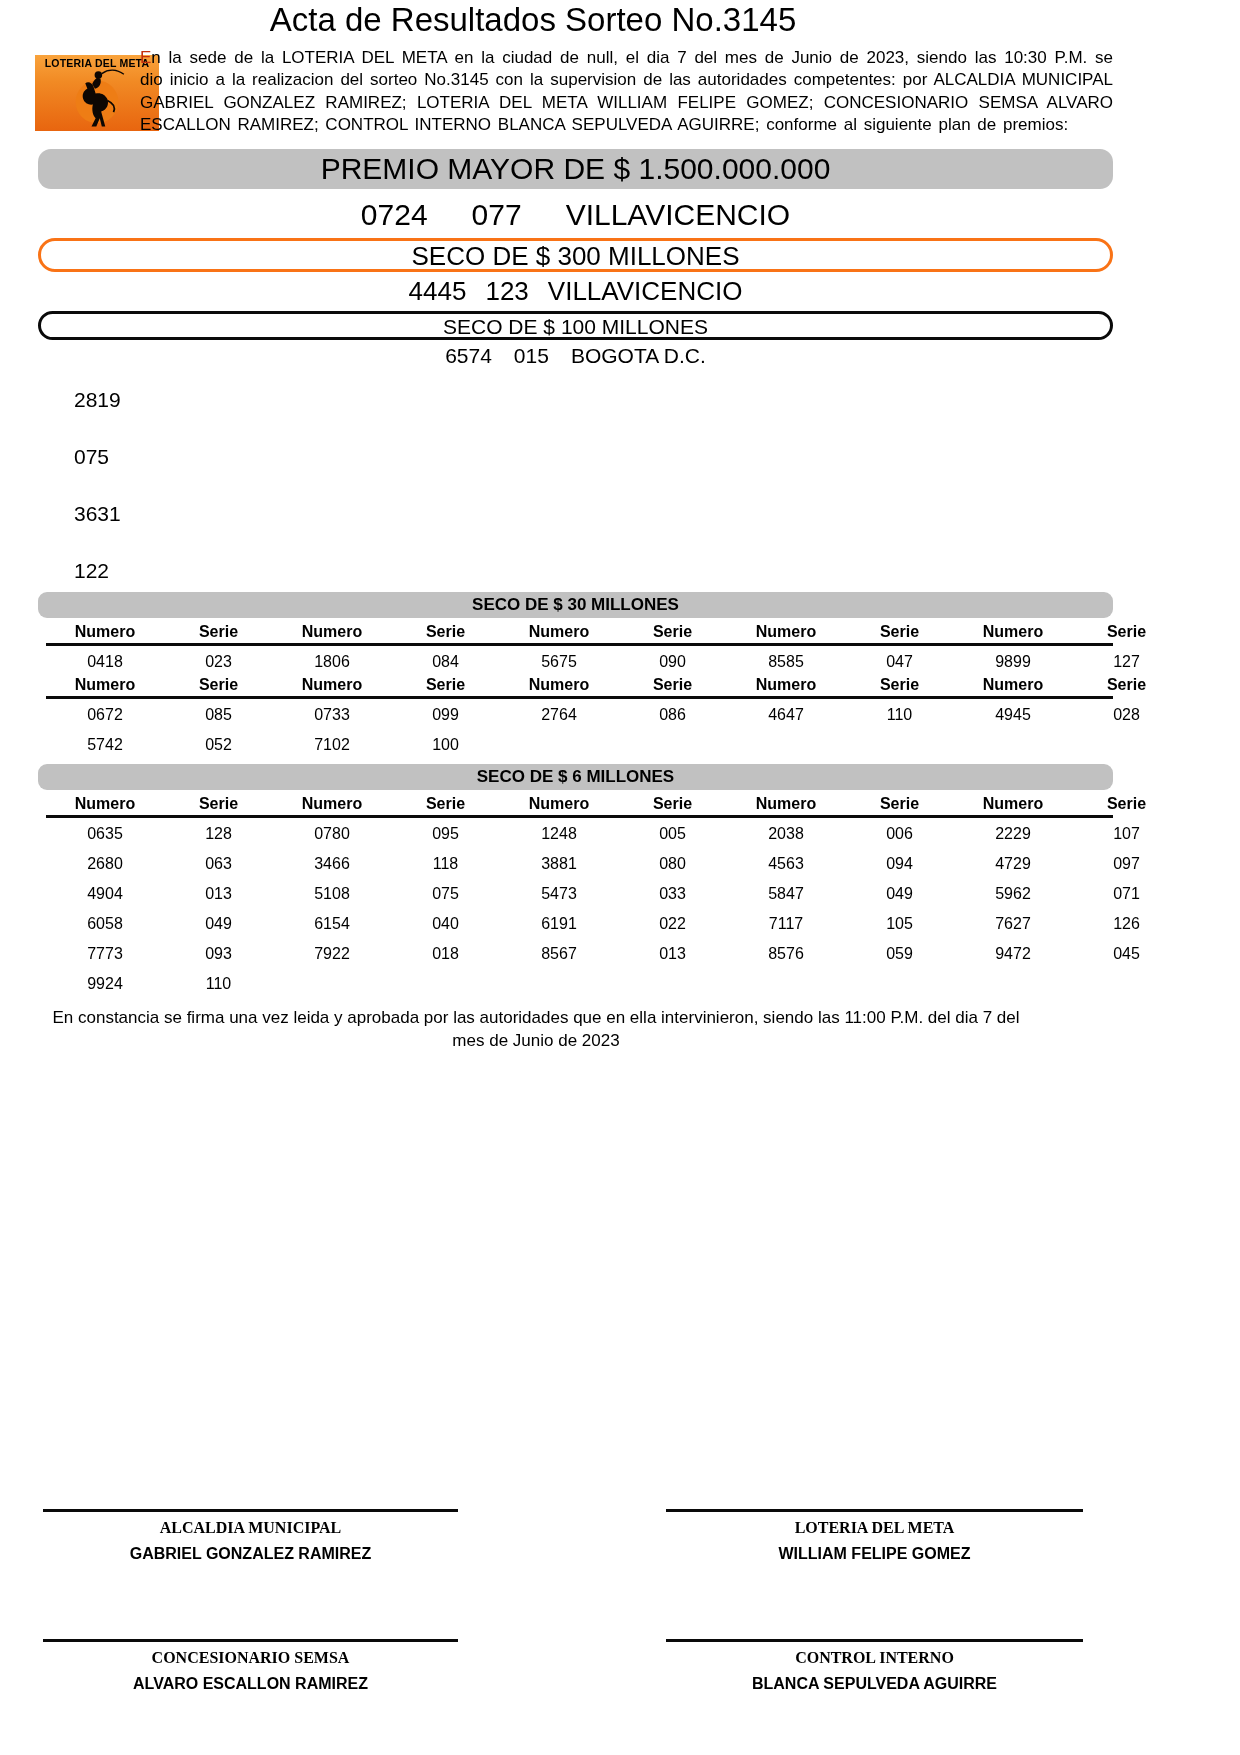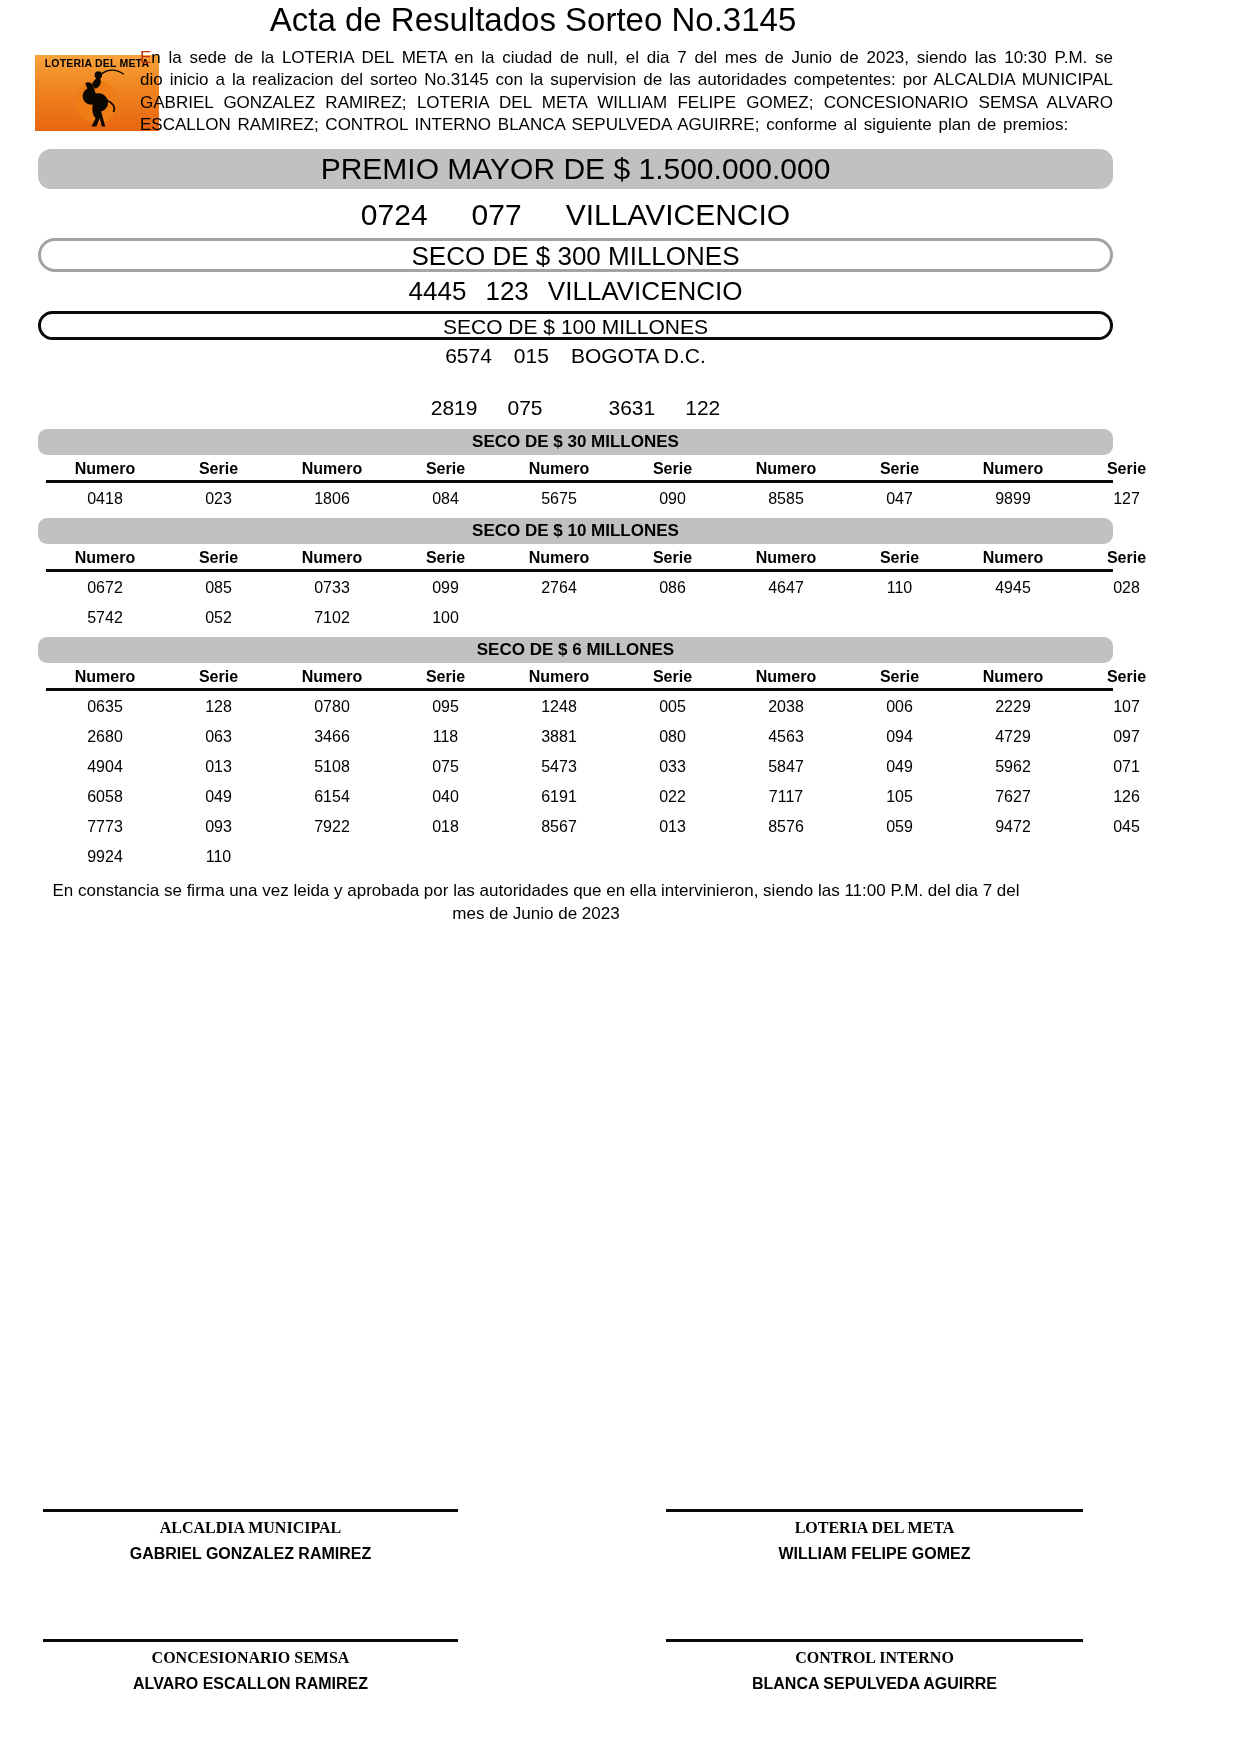--- a/index.html
+++ b/index.html
@@ -39,37 +39,37 @@
 
   .banner{
     width:100%;box-sizing:border-box;text-align:center;
   }
   .banner-gray-xl{
     margin-top:12px;height:40px;line-height:40px;
     background:#c1c1c1;border-radius:13px;font-size:30px;
   }
   .banner-outline-l{
     margin-top:5px;height:34px;line-height:30px;
-    border:3px solid #a3a3a3;border-radius:17px;font-size:26px;
+    border:3px solid #f97316;border-radius:17px;font-size:26px;
   }
   .banner-outline-m{
     margin-top:4px;height:29px;line-height:25px;
     border:3px solid #0a0a0a;border-radius:15px;font-size:21px;
   }
   .banner-gray-s{
     height:26px;line-height:26px;
     background:#c1c1c1;border-radius:9px;font-size:17px;font-weight:bold;
   }
   .mt8{margin-top:8px;} .mt10{margin-top:10px;}
 
   .result-line{display:flex;justify-content:center;align-items:baseline;}
   .result-xl{margin-top:8px;font-size:30px;line-height:36px;gap:44px;}
   .result-l{margin-top:3px;font-size:26px;line-height:32px;gap:19px;}
   .result-m{margin-top:2px;font-size:21px;line-height:27px;gap:22px;}
-  .result-m2{margin-top:25px;font-size:21px;line-height:27px;gap:30px;}
+  .result-m2{margin-top:17px;font-size:21px;line-height:27px;gap:30px;flex-direction:column;}
   .group-gap{margin-left:36px;}
 
   .tgrid{
     display:grid;grid-template-columns:repeat(5,118px 109px);
     margin-left:8px;justify-items:center;
   }
   .thead-row{margin-top:4px;font-weight:bold;font-size:16px;line-height:20px;}
   .underline{margin-left:8px;margin-top:1px;width:1067px;height:3px;background:#0a0a0a;}
   .tbody-grid{margin-top:6px;row-gap:11px;font-size:16px;line-height:19px;}
 
@@ -162,21 +162,20 @@
           <div>5675</div>
           <div>090</div>
           <div>8585</div>
           <div>047</div>
           <div>9899</div>
           <div>127</div>
         </div>
     </section>
 
     <section>
-      <div class="banner banner-gray-s mt10">SECO DE $ 10 MILLONES</div>
       <div class="tgrid thead-row">
           <div>Numero</div>
           <div>Serie</div>
           <div>Numero</div>
           <div>Serie</div>
           <div>Numero</div>
           <div>Serie</div>
           <div>Numero</div>
           <div>Serie</div>
           <div>Numero</div>

